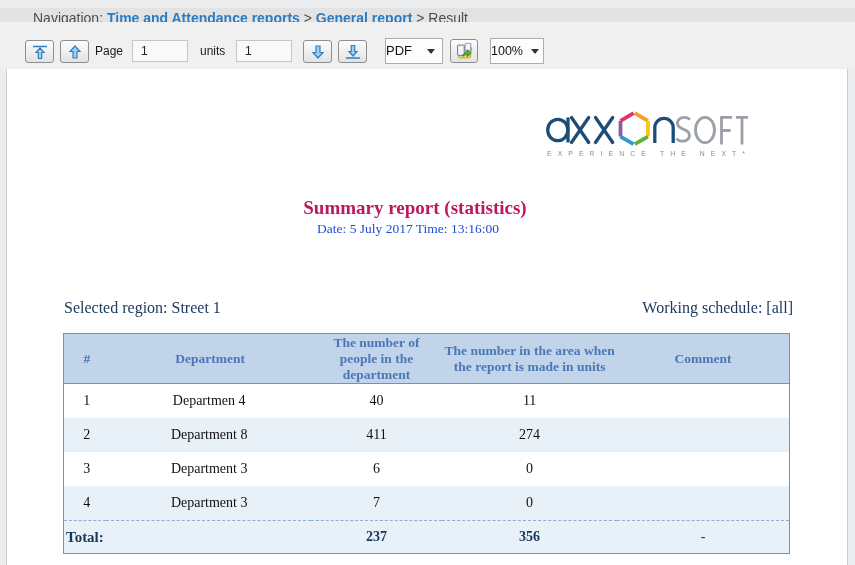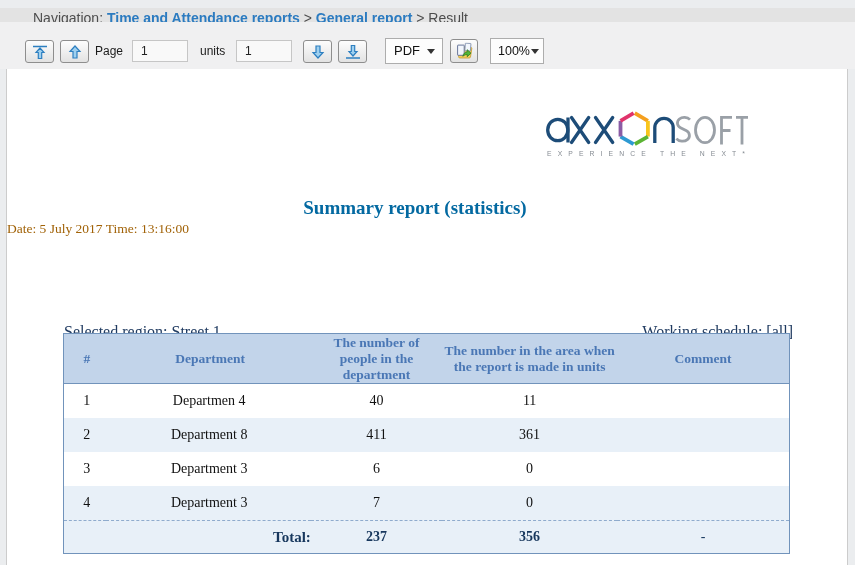--- a/index.html
+++ b/index.html
@@ -13,45 +13,45 @@
   .tbtn{position:absolute;top:18px;width:29px;height:23px;box-sizing:border-box;
         border:1px solid #8e8e8e;border-radius:3px;
         background:linear-gradient(#fdfdfd,#e2e2e2);}
   .tbtn svg{position:absolute;left:50%;top:50%;transform:translate(-50%,-50%);}
   .tlabel{position:absolute;top:18px;height:23px;line-height:23px;font-size:12px;color:#1b1b1b;}
   .tinput{position:absolute;top:18px;height:22px;width:56px;box-sizing:border-box;
           border:1px solid #c6c6c6;background:#f9f9f9;font-size:12px;color:#222;
           line-height:20px;padding-left:8px;}
   .tselect{position:absolute;top:16px;height:26px;box-sizing:border-box;
            border:1px solid #adadad;background:#fdfdfd;font-size:13px;color:#111;
-           line-height:24px;padding-left:8px;}
+           line-height:24px;padding-left:0;}
   .tselect .tri{position:absolute;right:7px;top:10px;width:0;height:0;
                 border-left:4px solid transparent;border-right:4px solid transparent;
                 border-top:5px solid #333;}
   #page{position:absolute;left:7px;top:69px;width:840px;height:496px;background:#ffffff;box-shadow:-1px 0 0 #cccccc,1px 0 0 #cccccc;}
   #title{position:absolute;left:0;right:24px;top:128px;text-align:center;
-         font-family:"Liberation Serif",serif;font-size:19px;font-weight:bold;color:#0369a1;}
-  #date{position:absolute;left:0;right:38px;top:152px;text-align:left;
-        font-family:"Liberation Serif",serif;font-size:13.5px;color:#a16207;}
+         font-family:"Liberation Serif",serif;font-size:19px;font-weight:bold;color:#be185d;}
+  #date{position:absolute;left:0;right:38px;top:152px;text-align:center;
+        font-family:"Liberation Serif",serif;font-size:13.5px;color:#1d4ed8;}
   #regline{position:absolute;left:57px;right:54px;top:230px;height:18px;
-           font-family:"Liberation Serif",serif;font-size:16px;color:#1f3a60;margin-top:24px;}
+           font-family:"Liberation Serif",serif;font-size:16px;color:#1f3a60;}
   #regline .rt{float:right;}
   table{position:absolute;left:56px;top:264px;width:727px;border-collapse:collapse;
         table-layout:fixed;font-family:"Liberation Serif",serif;}
   table,td,th{border:none;}
   .outer{border:1px solid #7193bb;}
   th{height:49px;background:#c2d4ea;color:#4a77b5;font-size:13.5px;font-weight:bold;
      line-height:16px;text-align:center;padding:0;border-bottom:1px solid #7193bb;}
   td{height:34px;font-size:14px;color:#111;text-align:center;padding:0;}
   tr.alt td{background:#e8f0f8;}
   td.dep{text-align:center;padding-left:2px;}
   th.c1,td.c1{padding-left:4px;}
   th.c2{padding-left:4px;}
   tr.total td{background:#e8f0f8;border-top:1px dashed #8fabcd;height:32px;}
-  tr.total td.tot{font-size:15px;font-weight:bold;color:#17375d;text-align:right;padding-left:2px;}
+  tr.total td.tot{font-size:15px;font-weight:bold;color:#17375d;text-align:left;padding-left:2px;}
   tr.total td.num{font-weight:bold;color:#17375d;}
   tr.total td.dash{color:#17375d;}
 </style>
 </head>
 <body>
 <div id="nav">Navigation:&nbsp;<a>Time and Attendance reports</a>&nbsp;&gt;&nbsp;<a>General report</a>&nbsp;&gt;&nbsp;Result</div>
 <div id="toolbar">
   <div class="tbtn" style="left:25px;">
     <svg width="17" height="15" viewBox="0 0 17 15">
       <line x1="1.5" y1="2" x2="15.5" y2="2" stroke="#2d7fc0" stroke-width="1.6"></line>
@@ -80,21 +80,21 @@
   </div>
   <div class="tselect" style="left:385px;width:58px;">PDF<span class="tri"></span></div>
   <div class="tbtn" style="left:450px;top:17px;width:28px;height:24px;">
     <svg width="18" height="17" viewBox="0 0 18 17">
       <path d="M3.5 5.5 Q3.5 3.5 5.5 3.5 L8.5 3.5 Q9.5 3.5 9.5 5 L16 5 Q17 5 16.8 6.2 L15.5 14.5 Q15.3 15.5 14 15.5 L4.8 15.5 Q3.6 15.5 3.5 14 Z" fill="#f3cd59" stroke="#c8a23c" stroke-width="0.9"></path>
       <rect x="10.1" y="0.8" width="5.6" height="7.6" rx="0.4" fill="#f2f6fc" stroke="#8292ae" stroke-width="0.9" transform="rotate(4 13 4.5)"></rect>
       <rect x="2.6" y="2.6" width="6.6" height="10.2" rx="0.4" fill="#f2f6fc" stroke="#69779a" stroke-width="1"></rect>
       <path d="M7.8 13.8 C8.4 10.8 10.2 9.6 12.2 9.4 L12.2 7.2 L16 10.7 L12.2 14.2 L12.2 12 C10.4 12 9.2 12.6 7.8 13.8 Z" fill="#4fb63a" stroke="#2f7d1d" stroke-width="0.8"></path>
     </svg>
   </div>
-  <div class="tselect" style="left:490px;width:54px;padding-left:7px;font-size:12.5px;">100%<span class="tri" style="right:4px;"></span></div>
+  <div class="tselect" style="left:490px;width:54px;padding-left:0;font-size:12.5px;">100%<span class="tri" style="right:4px;"></span></div>
 </div>
 <div id="page">
   <svg id="logo" style="position:absolute;left:537px;top:37px;" width="212" height="55" viewBox="0 0 212 55">
     <g stroke="#1d4c78" stroke-width="3.3" fill="none">
       <ellipse cx="13.8" cy="24" rx="10.1" ry="10.7"></ellipse>
       <line x1="24" y1="11.5" x2="24" y2="36.5"></line>
       <line x1="27.5" y1="11.5" x2="44.7" y2="36.5" stroke-linecap="round"></line>
       <line x1="44.7" y1="11.5" x2="27.5" y2="36.5" stroke-linecap="round"></line>
       <line x1="51.5" y1="11.5" x2="68.7" y2="36.5" stroke-linecap="round"></line>
       <line x1="68.7" y1="11.5" x2="51.5" y2="36.5" stroke-linecap="round"></line>
@@ -139,21 +139,21 @@
           <td class="c1">1</td>
           <td class="dep">Departmen 4</td>
           <td>40</td>
           <td>11</td>
           <td></td>
         </tr>
     <tr class="alt">
           <td class="c1">2</td>
           <td class="dep">Department 8</td>
           <td>411</td>
-          <td>361</td>
+          <td>274</td>
           <td></td>
         </tr>
     <tr>
           <td class="c1">3</td>
           <td class="dep">Department 3</td>
           <td>6</td>
           <td>0</td>
           <td></td>
         </tr>
     <tr class="alt">

